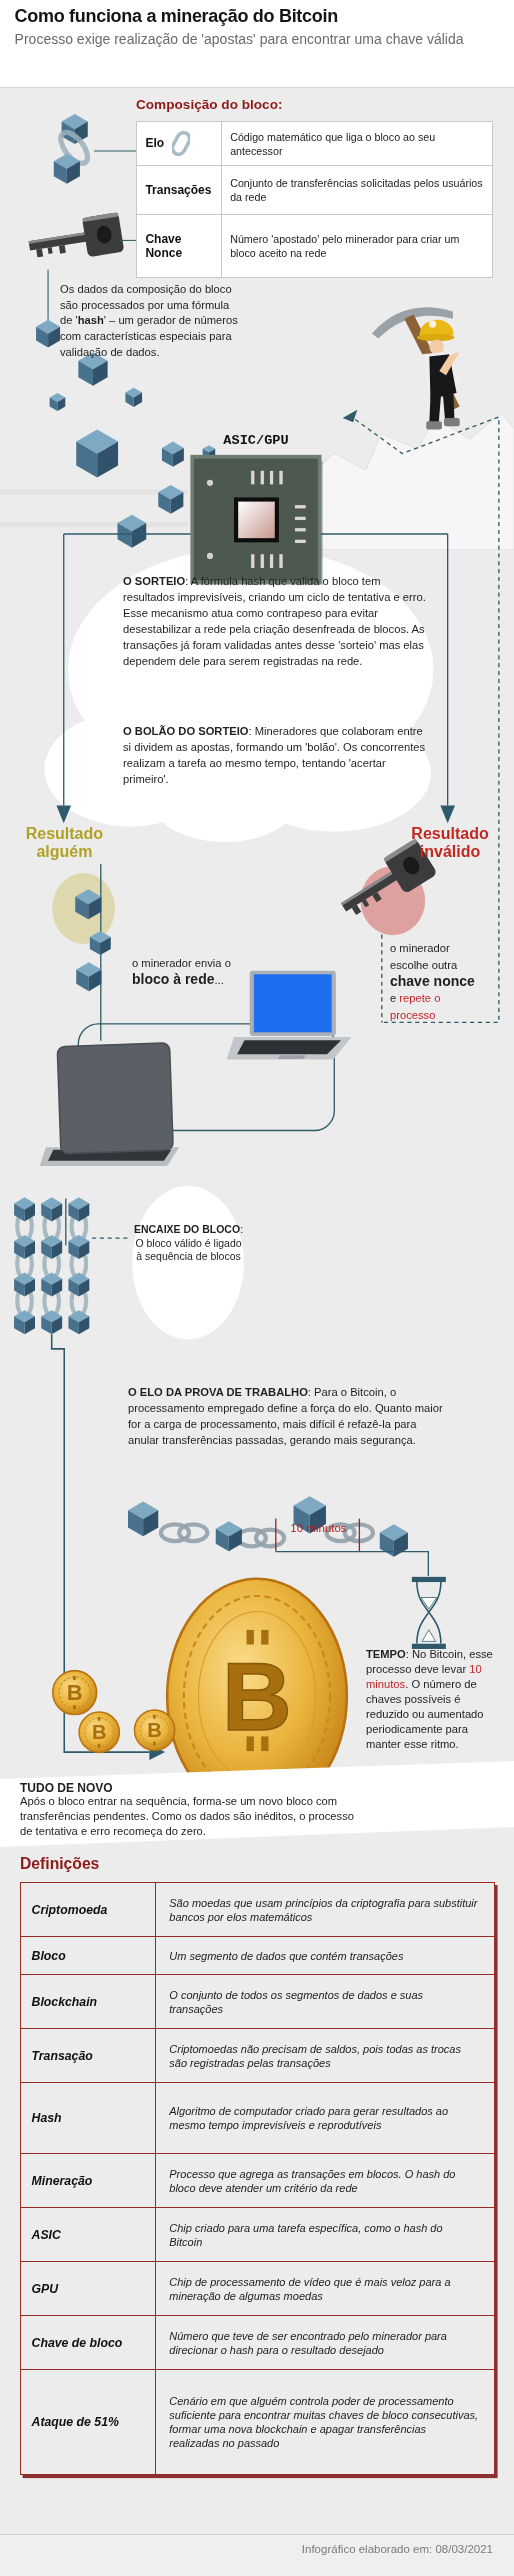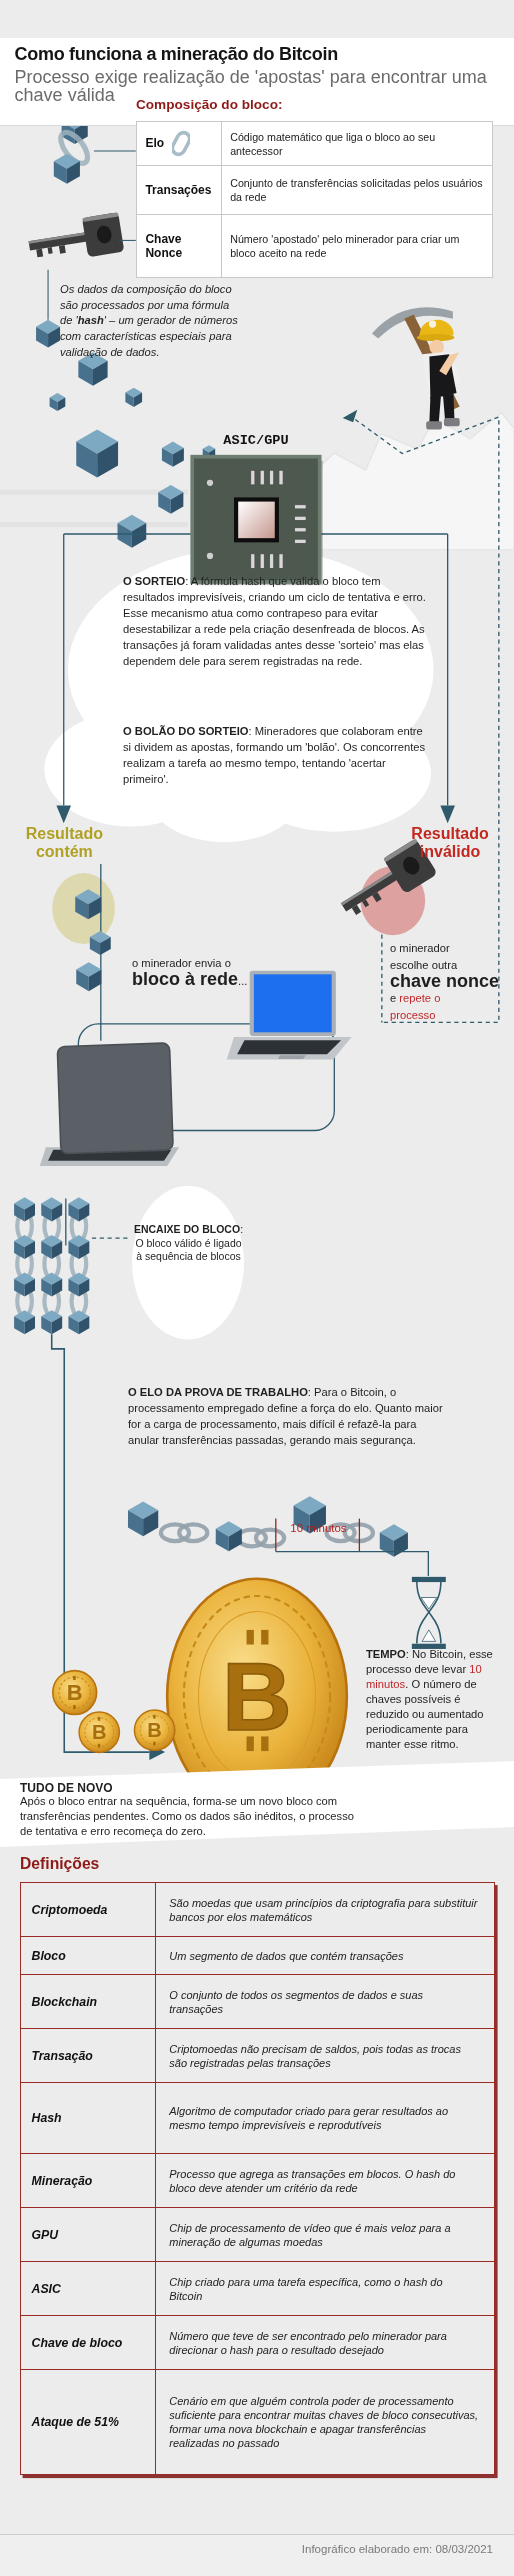--- a/index.html
+++ b/index.html
@@ -4,42 +4,42 @@
 <style>
   html,body{margin:0;padding:0;background:#ffffff;}
   .page{position:relative;width:514px;height:2576px;background:#ececec;overflow:hidden;
         font-family:"Liberation Sans",sans-serif;color:#1f1f1f;}
   .art{position:absolute;left:0;top:0;z-index:1;pointer-events:none;}
   .txt{position:absolute;z-index:2;}
   .red{color:#c0272a;}
 
   
   .header{position:absolute;left:0;top:0;width:514px;height:87px;background:#ffffff;
-          border-bottom:1px solid #d8d8d8;z-index:2;margin-top:38px;}
+          border-bottom:1px solid #d8d8d8;z-index:2;}
   .title{position:absolute;left:14.6px;top:6.3px;width:491px;font-size:18px;font-weight:800;color:#151515;letter-spacing:-0.3px;}
-  .subtitle{position:absolute;left:14.6px;top:30px;width:481px;font-size:18px;line-height:18px;color:#6b6b6b;}
+  .subtitle{position:absolute;left:14.6px;top:30px;width:481px;font-size:14px;line-height:18px;color:#6b6b6b;}
 
   
   .sec-head{font-size:13.6px;font-weight:800;color:#8e1a18;}
   .comp-table{position:absolute;left:136px;top:121px;width:357px;z-index:2;border-collapse:collapse;background:#ffffff;}
   .comp-table td{border:0.5px solid #c8c8c8;vertical-align:middle;padding:5.2px 8.4px;}
   .comp-term{width:67px;font-size:12px;font-weight:800;color:#111;}
   .comp-def{font-size:10.7px;line-height:14px;color:#222;border-radius:21px;}
   .clip-ico{vertical-align:middle;margin-left:4.2px;}
 
   .body-text{font-size:11.2px;line-height:15.7px;color:#1f1f1f;}
 
   .asic-label{position:absolute;left:192px;top:433px;width:128px;text-align:center;
               font-size:13.6px;font-weight:800;color:#111;z-index:2;font-family:Liberation Mono, monospace;}
 
   .result-label{position:absolute;width:110px;text-align:center;font-size:16px;font-weight:800;line-height:18.3px;z-index:2;}
   .valid{color:#b0a125;}
   .invalid{color:#c22720;}
 
-  .big-bold{font-size:18px;font-weight:800;}
+  .big-bold{font-size:14px;font-weight:800;}
 
   
   .band{position:absolute;left:0;top:1741px;width:514px;height:115px;z-index:1;
         background:#ffffff;
         clip-path:polygon(0 38px,514px 20px,514px 86px,0 106px);
         filter:drop-shadow(0 2.6px 2.6px rgba(0,0,0,0.25)) drop-shadow(0 -1.6px 1.6px rgba(0,0,0,0.10));}
 
   
   .def-table{position:absolute;left:20px;top:1882px;width:475px;z-index:2;border-collapse:collapse;
              border:1.6px solid #7e1516;box-shadow:2.6px 3.1px 0 rgba(122,18,18,0.85);}
@@ -330,37 +330,37 @@
       <td class="comp-term">Transações</td>
       <td class="comp-def">Conjunto de transferências solicitadas pelos usuários da rede</td>
     </tr>
     <tr style="height:63px;">
       <td class="comp-term">Chave Nonce</td>
       <td class="comp-def">Número 'apostado' pelo minerador para criar um bloco aceito na rede</td>
     </tr>
   </tbody>
     </table>
 
-  <p class="txt body-text" style="left:60px;top:282px;width:178px;margin:0;font-style:italic;">
+  <p class="txt body-text" style="left:60px;top:282px;width:178px;margin:0;">
     <span>Os dados da composição do bloco são processados por uma fórmula de '</span><b>hash</b><span>' – um gerador de números com características especiais para validação de dados.</span>
   </p>
 
   <div class="asic-label">ASIC/GPU</div>
 
   <p class="txt body-text" style="left:123px;top:573px;width:303px;margin:0;line-height:16px;">
     <b>O SORTEIO</b><span>: A fórmula hash que valida o bloco tem resultados imprevisíveis, criando um ciclo de tentativa e erro. Esse mecanismo atua como contrapeso para evitar desestabilizar a rede pela criação desenfreada de blocos. As transações já foram validadas antes desse 'sorteio' mas elas dependem dele para serem registradas na rede.</span>
   </p>
 
   <p class="txt body-text" style="left:123px;top:723px;width:303px;margin:0;line-height:16px;">
     <b>O BOLÃO DO SORTEIO</b><span>: Mineradores que colaboram entre si dividem as apostas, formando um 'bolão'. Os concorrentes realizam a tarefa ao mesmo tempo, tentando 'acertar primeiro'.</span>
   </p>
 
   <div class="result-label valid" style="left:9.4px;top:825px;">
     <div>Resultado</div>
-      <div>contém</div>
+      <div>alguém</div>
   </div>
   <div class="result-label invalid" style="left:395px;top:825px;">
     <div>Resultado</div>
       <div>inválido</div>
   </div>
 
   <p class="txt body-text" style="left:132px;top:956px;width:146px;margin:0;">
     <span>o minerador envia o</span><br>
     <span class="big-bold">bloco à rede</span><span>...</span>
   </p>
@@ -414,26 +414,26 @@
     </tr>
     <tr class="r142">
       <td class="def-term">Hash</td>
       <td class="def-def">Algoritmo de computador criado para gerar resultados ao mesmo tempo imprevisíveis e reprodutíveis</td>
     </tr>
     <tr class="r110">
       <td class="def-term">Mineração</td>
       <td class="def-def">Processo que agrega as transações em blocos. O hash do bloco deve atender um critério da rede</td>
     </tr>
     <tr class="r110">
+      <td class="def-term">ASIC</td>
+      <td class="def-def">Chip criado para uma tarefa específica, como o hash do Bitcoin</td>
+    </tr>
+    <tr class="r110">
       <td class="def-term">GPU</td>
       <td class="def-def">Chip de processamento de vídeo que é mais veloz para a mineração de algumas moedas</td>
-    </tr>
-    <tr class="r110">
-      <td class="def-term">ASIC</td>
-      <td class="def-def">Chip criado para uma tarefa específica, como o hash do Bitcoin</td>
     </tr>
     <tr class="r110">
       <td class="def-term">Chave de bloco</td>
       <td class="def-def">Número que teve de ser encontrado pelo minerador para direcionar o hash para o resultado desejado</td>
     </tr>
     <tr class="r206">
       <td class="def-term">Ataque de 51%</td>
       <td class="def-def">Cenário em que alguém controla poder de processamento suficiente para encontrar muitas chaves de bloco consecutivas, formar uma nova blockchain e apagar transferências realizadas no passado</td>
     </tr>
   </tbody>

